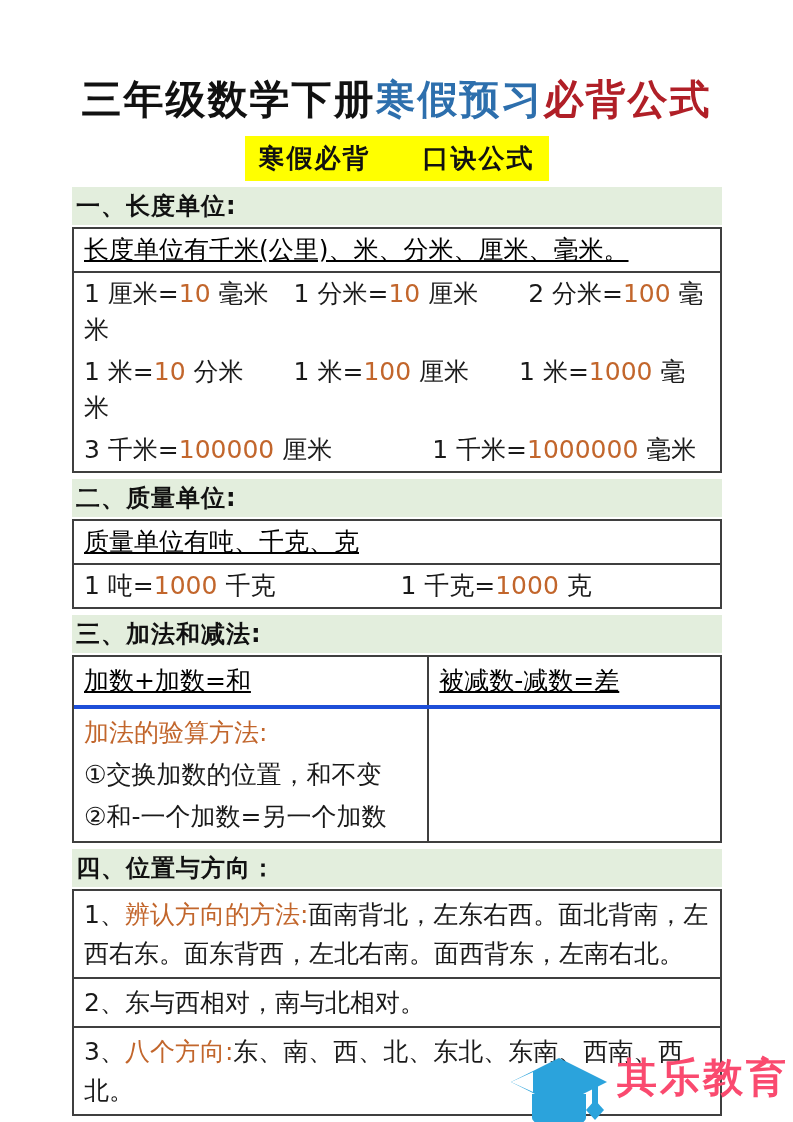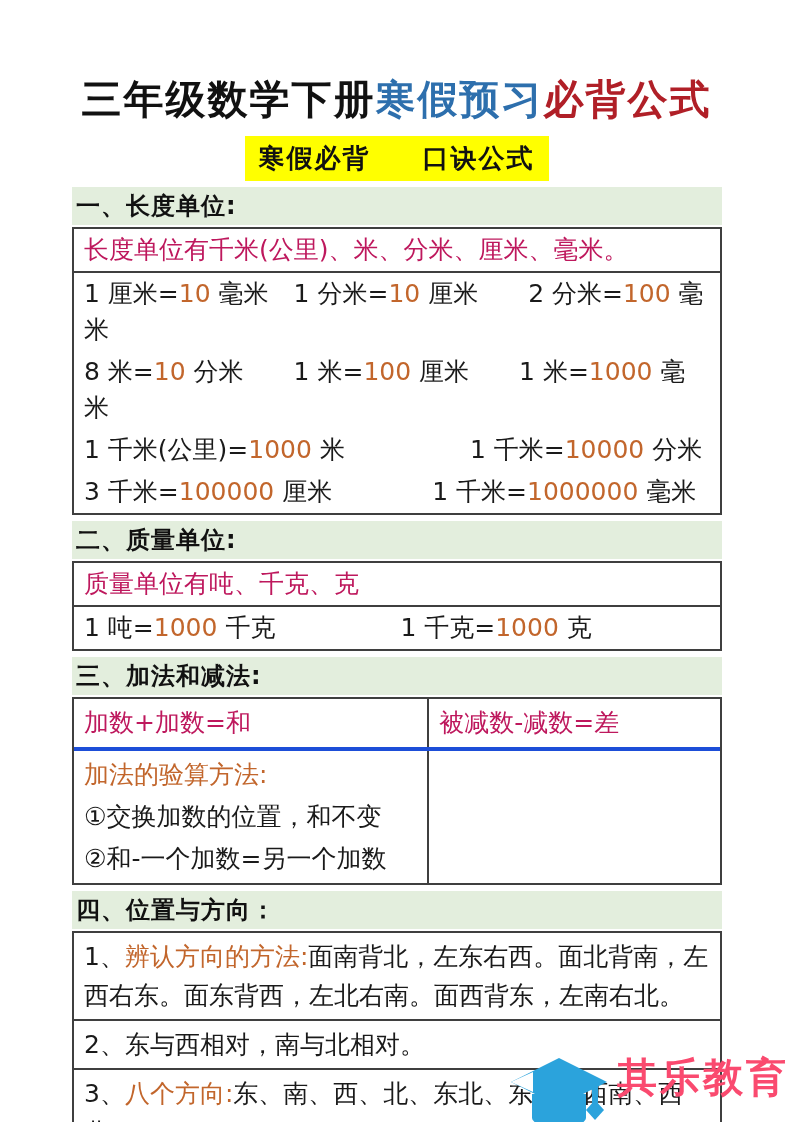--- a/index.html
+++ b/index.html
@@ -63,21 +63,21 @@
     margin-top: 2px;
     border: 2px solid #3f3f3f;
     background: #ffffff;
     font-size: 25px;
   }
   .row { padding: 3px 10px; line-height: 36px; }
   .row.intro { border-bottom: 2px solid #3f3f3f; }
   .row.bordered { border-bottom: 2px solid #3f3f3f; }
   .row:last-child.bordered { border-bottom: none; }
 
-  .c-blue   { color: #be185d; }
+  .c-blue   { color: #000000; text-decoration: underline; }
   .c-num    { color: #c2662c; }
   .c-orange { color: #c2662c; }
 
   
   .tbl-grid .grid-row { display: grid; grid-template-columns: 55% 45%; }
   .tbl-grid .grid-row.top { border-bottom: 4px solid #1d4ed8; }
   .tbl-grid .cell { padding: 3px 10px; line-height: 42px; }
   .tbl-grid .cell.left { border-right: 2px solid #3f3f3f; }
   .tbl-grid .cell .line { line-height: 42px; }
 
@@ -121,22 +121,21 @@
   <div class="subtitle-wrap">
     <div class="subtitle"><span>寒假必背</span><span class="sub-gap"></span><span>口诀公式</span></div>
   </div>
 
   <div class="content">
 
     <div class="sec-header">一、长度单位:</div>
     <div class="tbl">
       <div class="row intro"><span><span class="c-blue">长度单位有千米(公里)、米、分米、厘米、毫米。</span></span></div>
       <div class="row"><span><span>1 厘米=</span><span class="c-num">10</span><span> 毫米　1 分米=</span><span class="c-num">10</span><span> 厘米　　2 分米=</span><span class="c-num">100</span><span> 毫米</span></span></div>
-      <div class="row"><span><span>8 米=</span><span class="c-num">10</span><span> 分米　　1 米=</span><span class="c-num">100</span><span> 厘米　　1 米=</span><span class="c-num">1000</span><span> 毫米</span></span></div>
-      <div class="row"><span><span>1 千米(公里)=</span><span class="c-num">1000</span><span> 米　　　　　1 千米=</span><span class="c-num">10000</span><span> 分米</span></span></div>
+      <div class="row"><span><span>1 米=</span><span class="c-num">10</span><span> 分米　　1 米=</span><span class="c-num">100</span><span> 厘米　　1 米=</span><span class="c-num">1000</span><span> 毫米</span></span></div>
       <div class="row"><span><span>3 千米=</span><span class="c-num">100000</span><span> 厘米　　　　1 千米=</span><span class="c-num">1000000</span><span> 毫米</span></span></div>
     </div>
 
     <div class="sec-header">二、质量单位:</div>
     <div class="tbl">
       <div class="row intro"><span><span class="c-blue">质量单位有吨、千克、克</span></span></div>
       <div class="row"><span><span>1 吨=</span><span class="c-num">1000</span><span> 千克　　　　　1 千克=</span><span class="c-num">1000</span><span> 克</span></span></div>
     </div>
 
     <div class="sec-header">三、加法和减法:</div>

